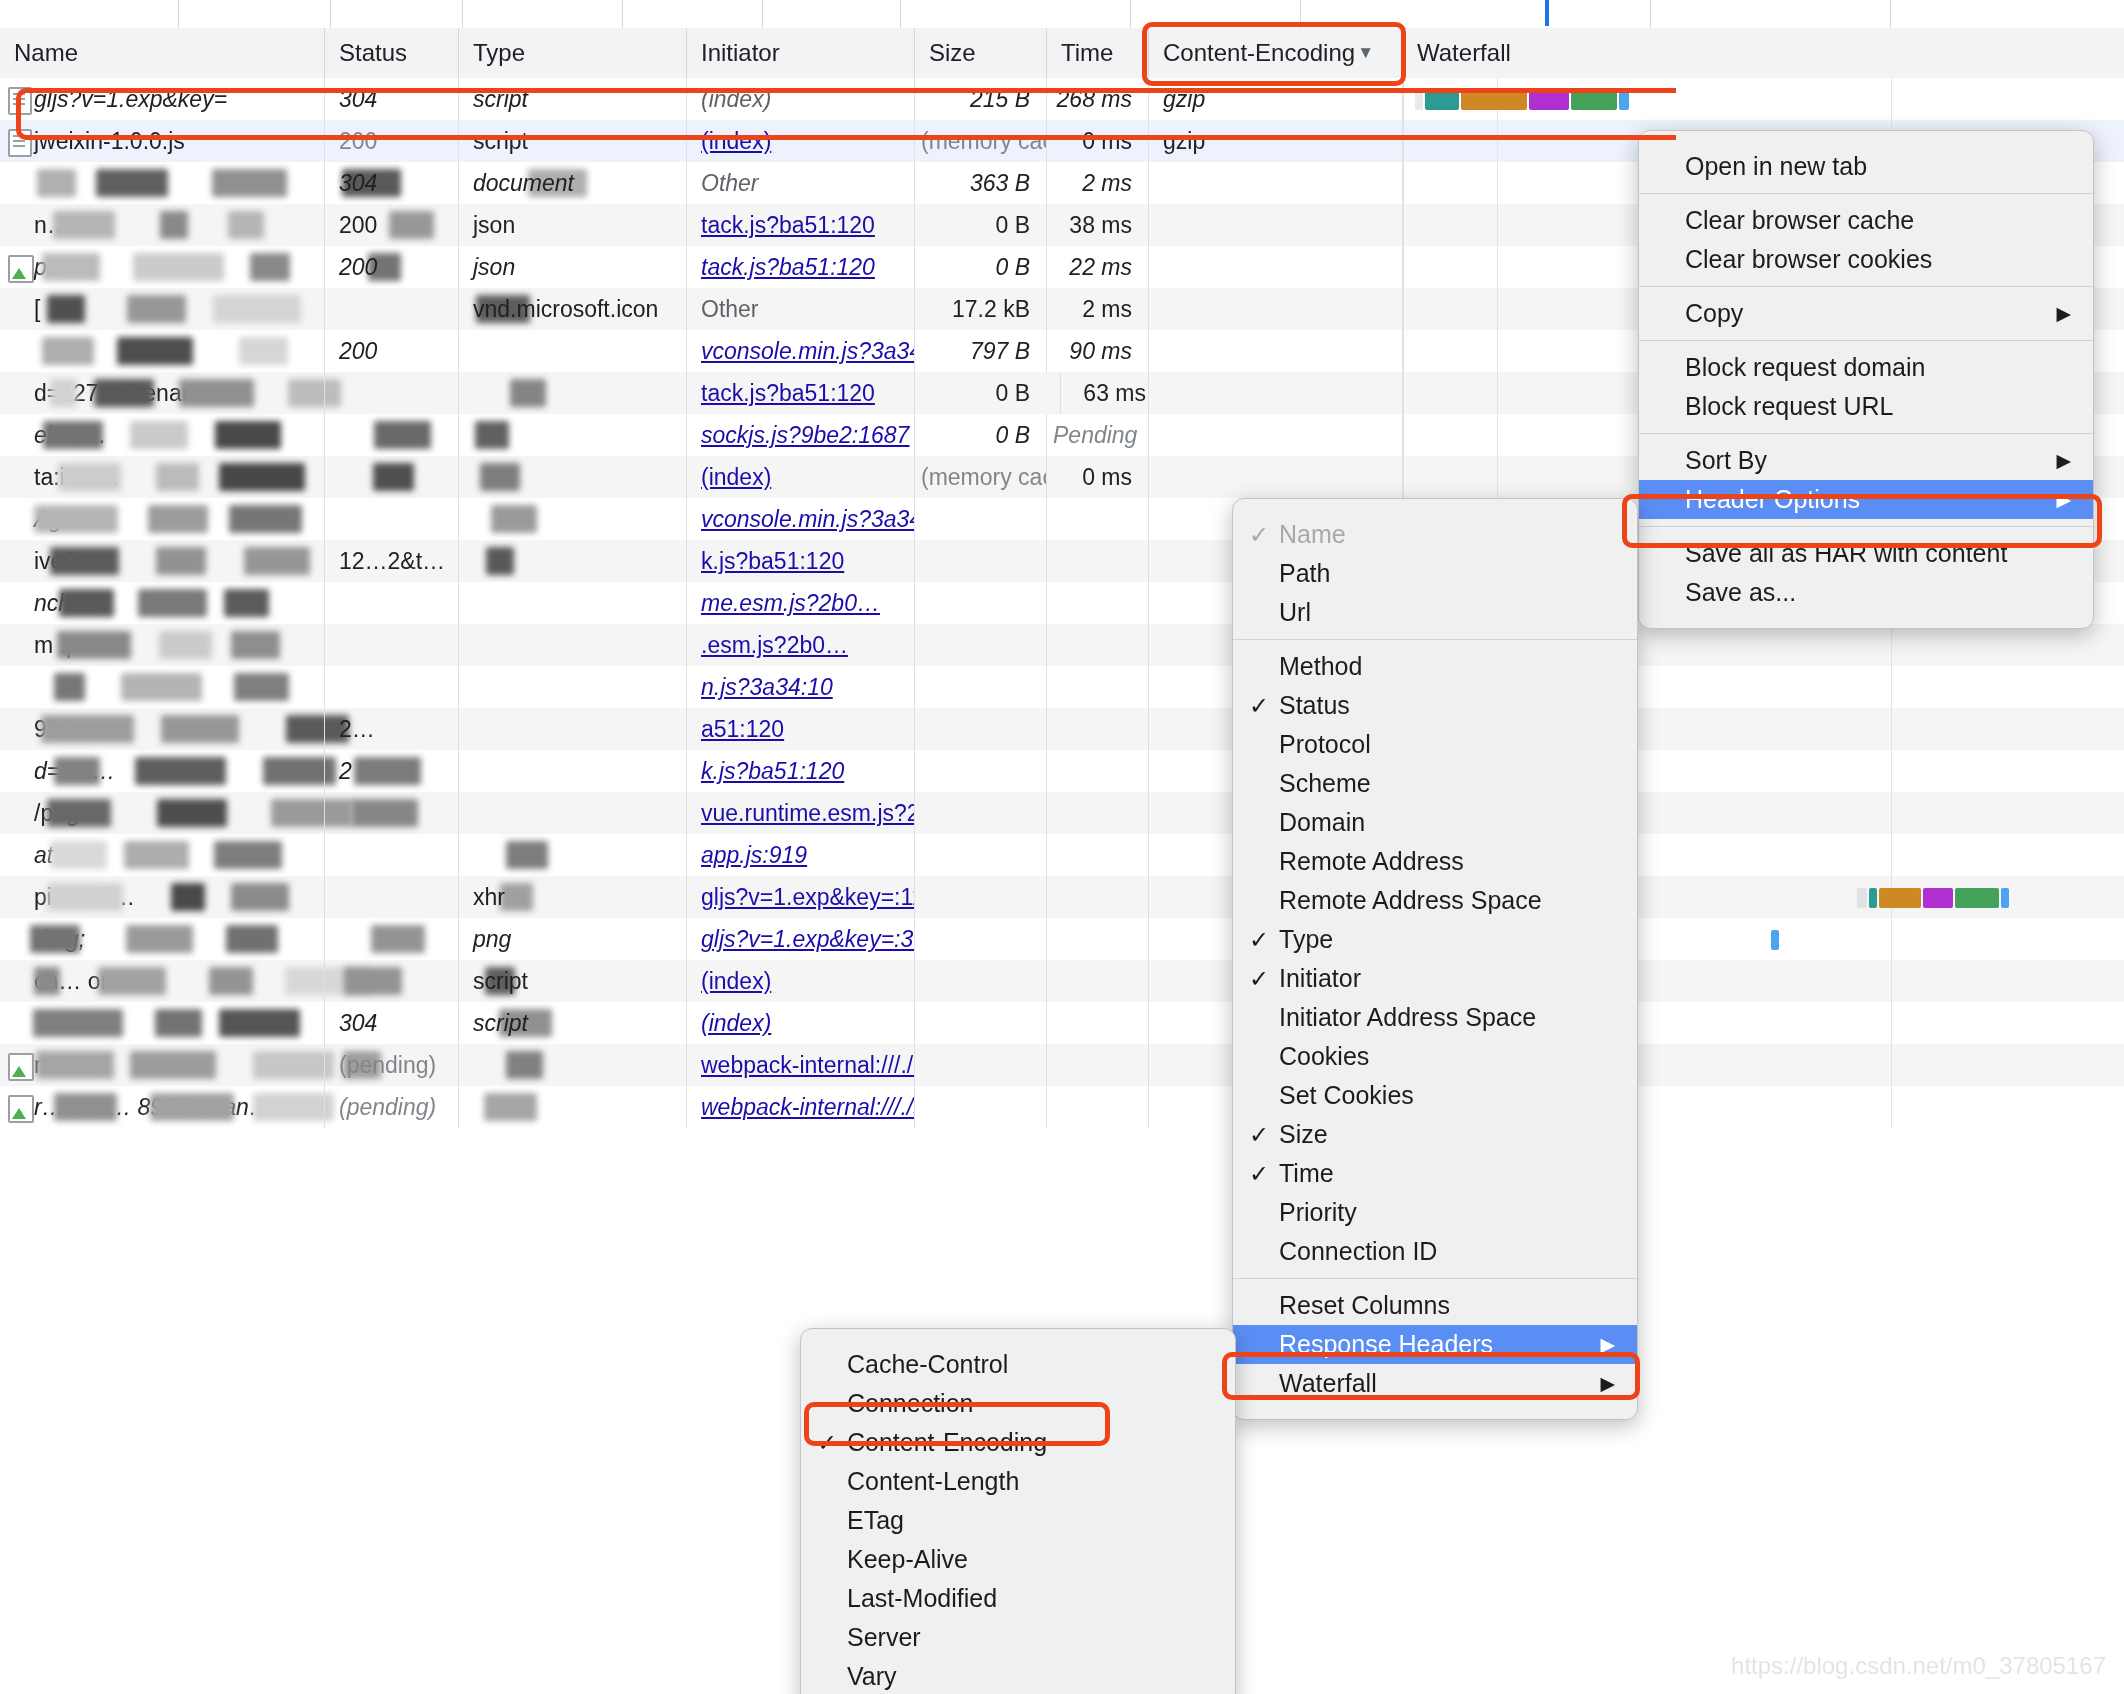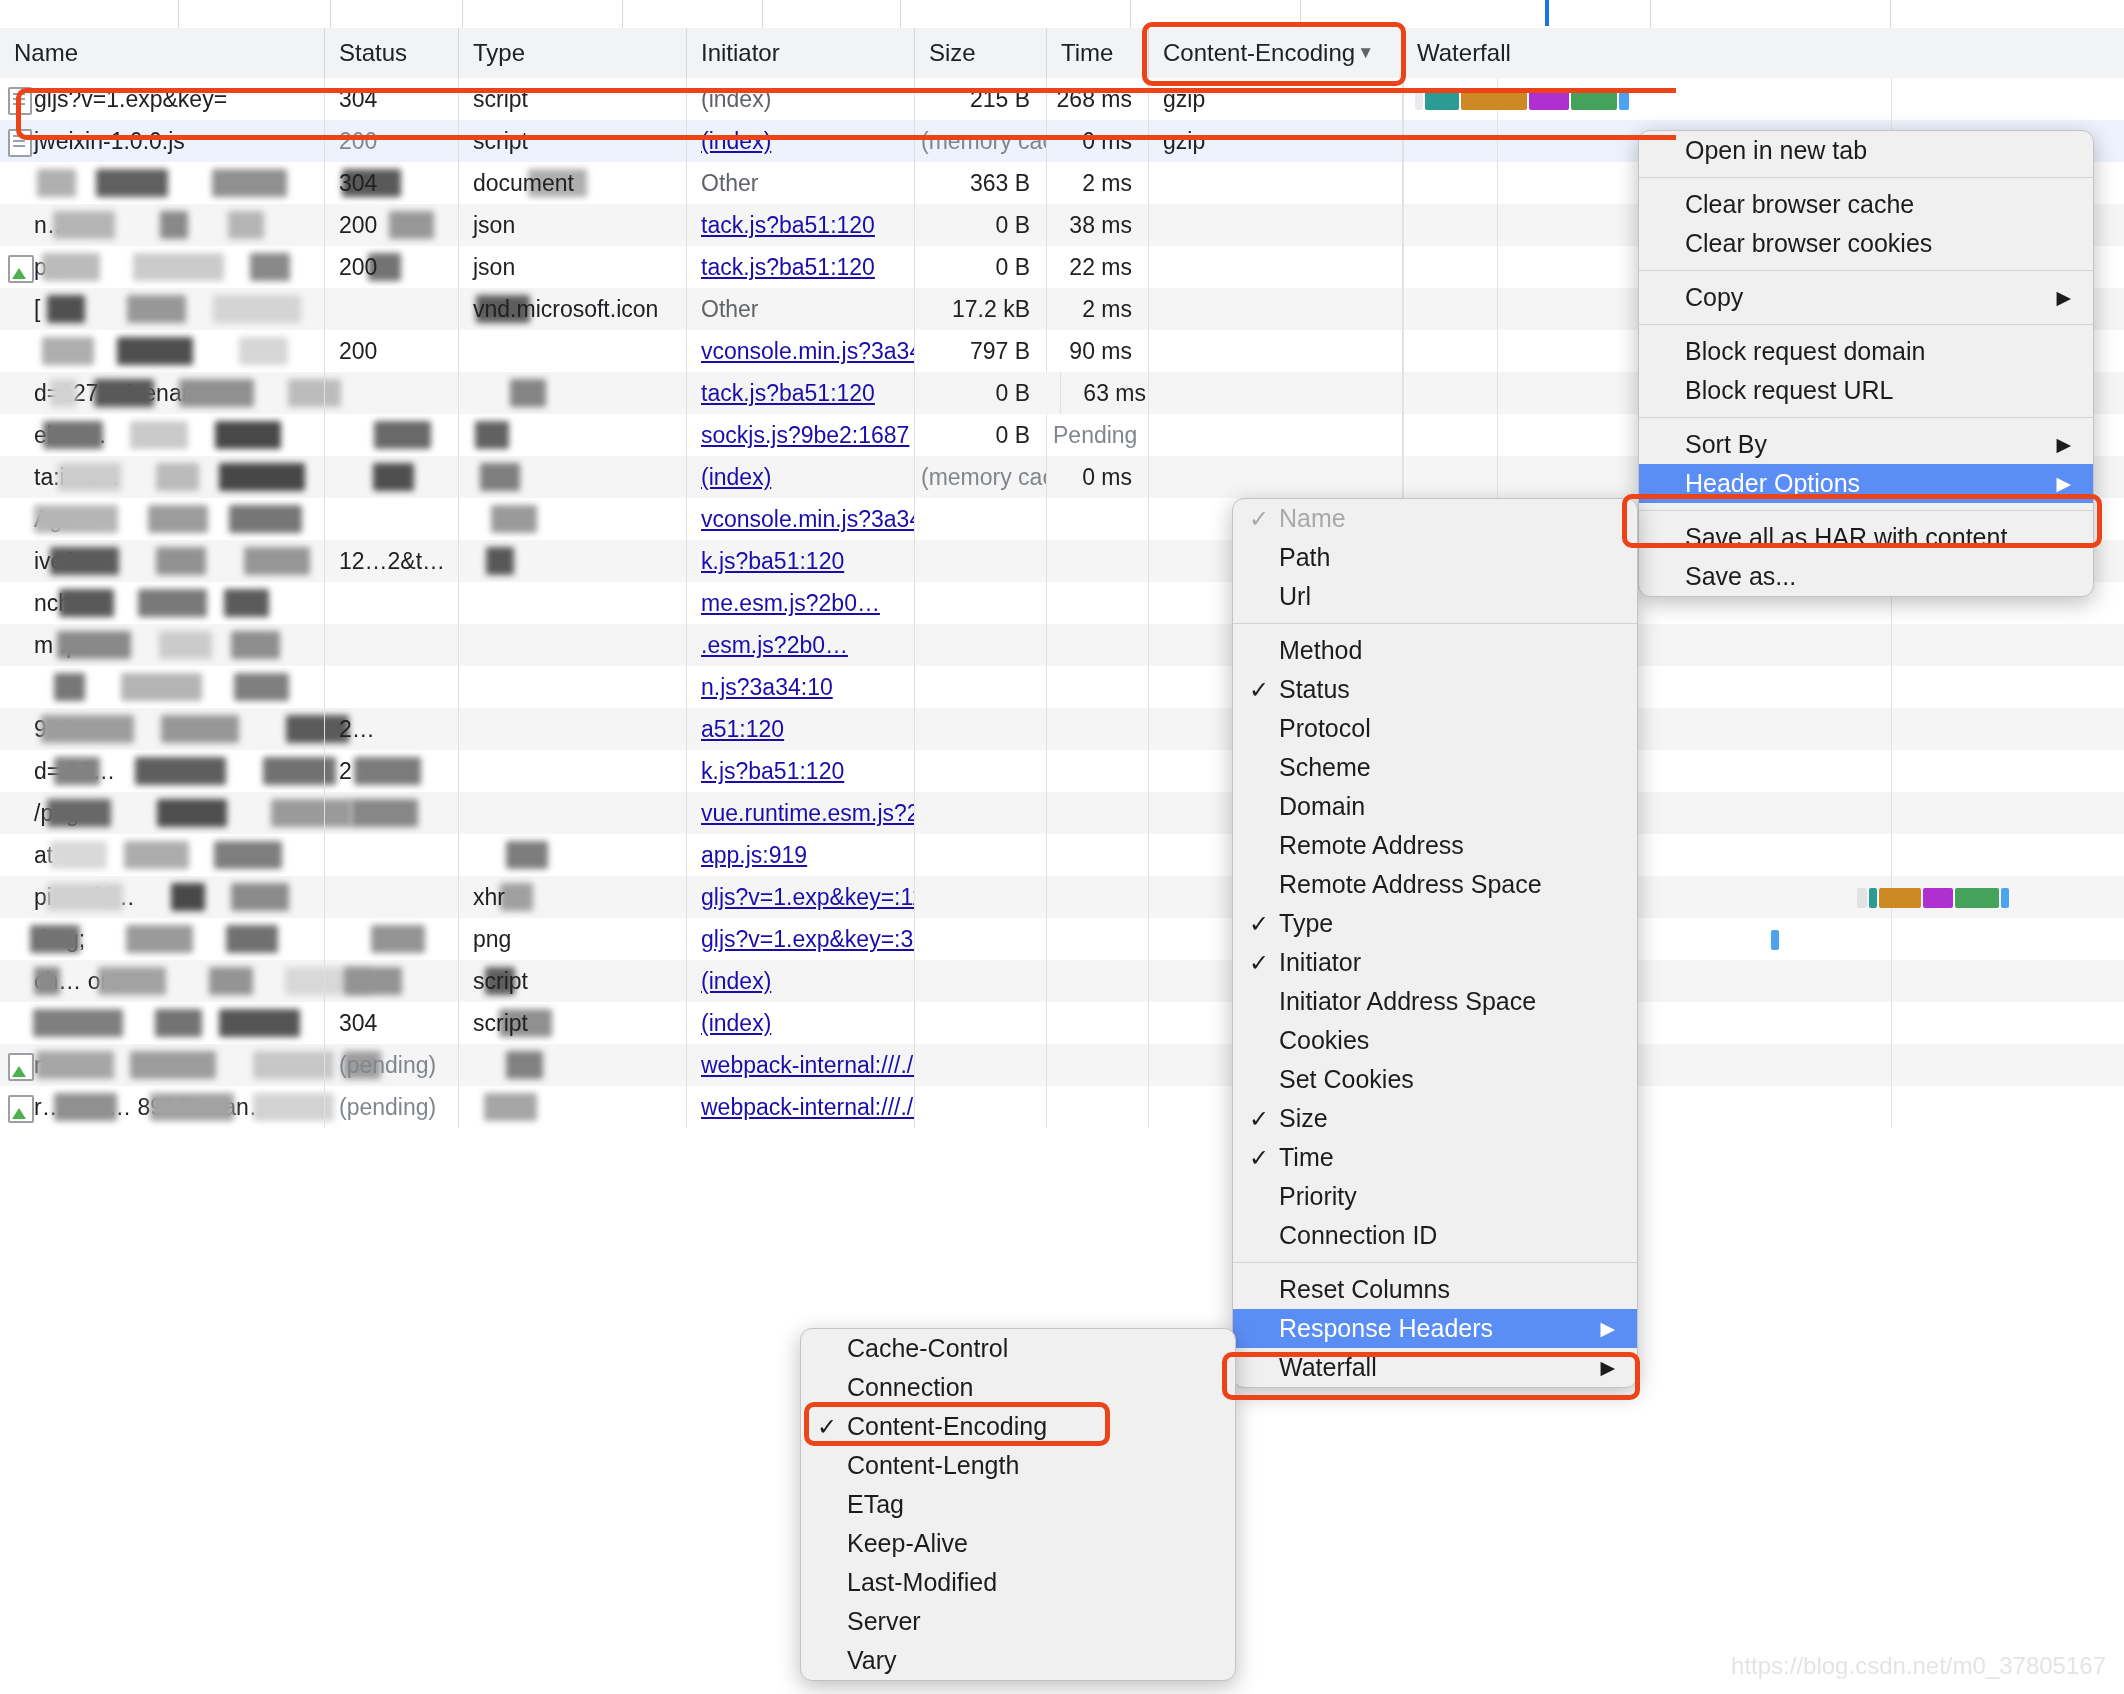--- a/index.html
+++ b/index.html
@@ -51,21 +51,21 @@
   .th.first { border-left: none; }
   .th .caret {
     position: absolute; right: 28px; top: 0; font-size: 17px; color: #5f6368;
   }
 
   .rows { position: absolute; left: 0; top: 50px; width: 2124px; }
   .row {
     position: relative; height: 42px; width: 2124px;
     box-sizing: border-box;
   }
-  .row.odd  { background: #ffffff; }
+  .row.odd  { background: #ffffff; font-style: italic; }
   .row.even { background: #f5f5f5; }
   .row.sel  { background: #edf2fd; }
 
   .cell {
     position: absolute; top: 0; height: 42px; line-height: 42px;
     font-size: 23px; color: #202124;
     box-sizing: border-box;
     white-space: nowrap; overflow: hidden;
     border-left: 1px solid #e0e0e0;
     padding-left: 14px;
@@ -107,21 +107,21 @@
   .wf { position: absolute; top: 12px; height: 20px; border-radius: 2px; }
   .wf-sep { position: absolute; top: 0; width: 1px; height: 42px; background: #e3e3e3; }
 
   
   .menu {
     position: absolute;
     background: #f0f0f0;
     border: 1px solid #c3c3c3;
     border-radius: 12px;
     box-shadow: 0 6px 22px rgba(0,0,0,0.26);
-    padding: 0 0;
+    padding: 16px 0;
     font-size: 25px;
     color: #1c1c1c;
     box-sizing: border-box;
   }
   .mi {
     position: relative;
     height: 39px; line-height: 39px;
     padding-left: 46px; padding-right: 40px;
     white-space: nowrap;
   }

